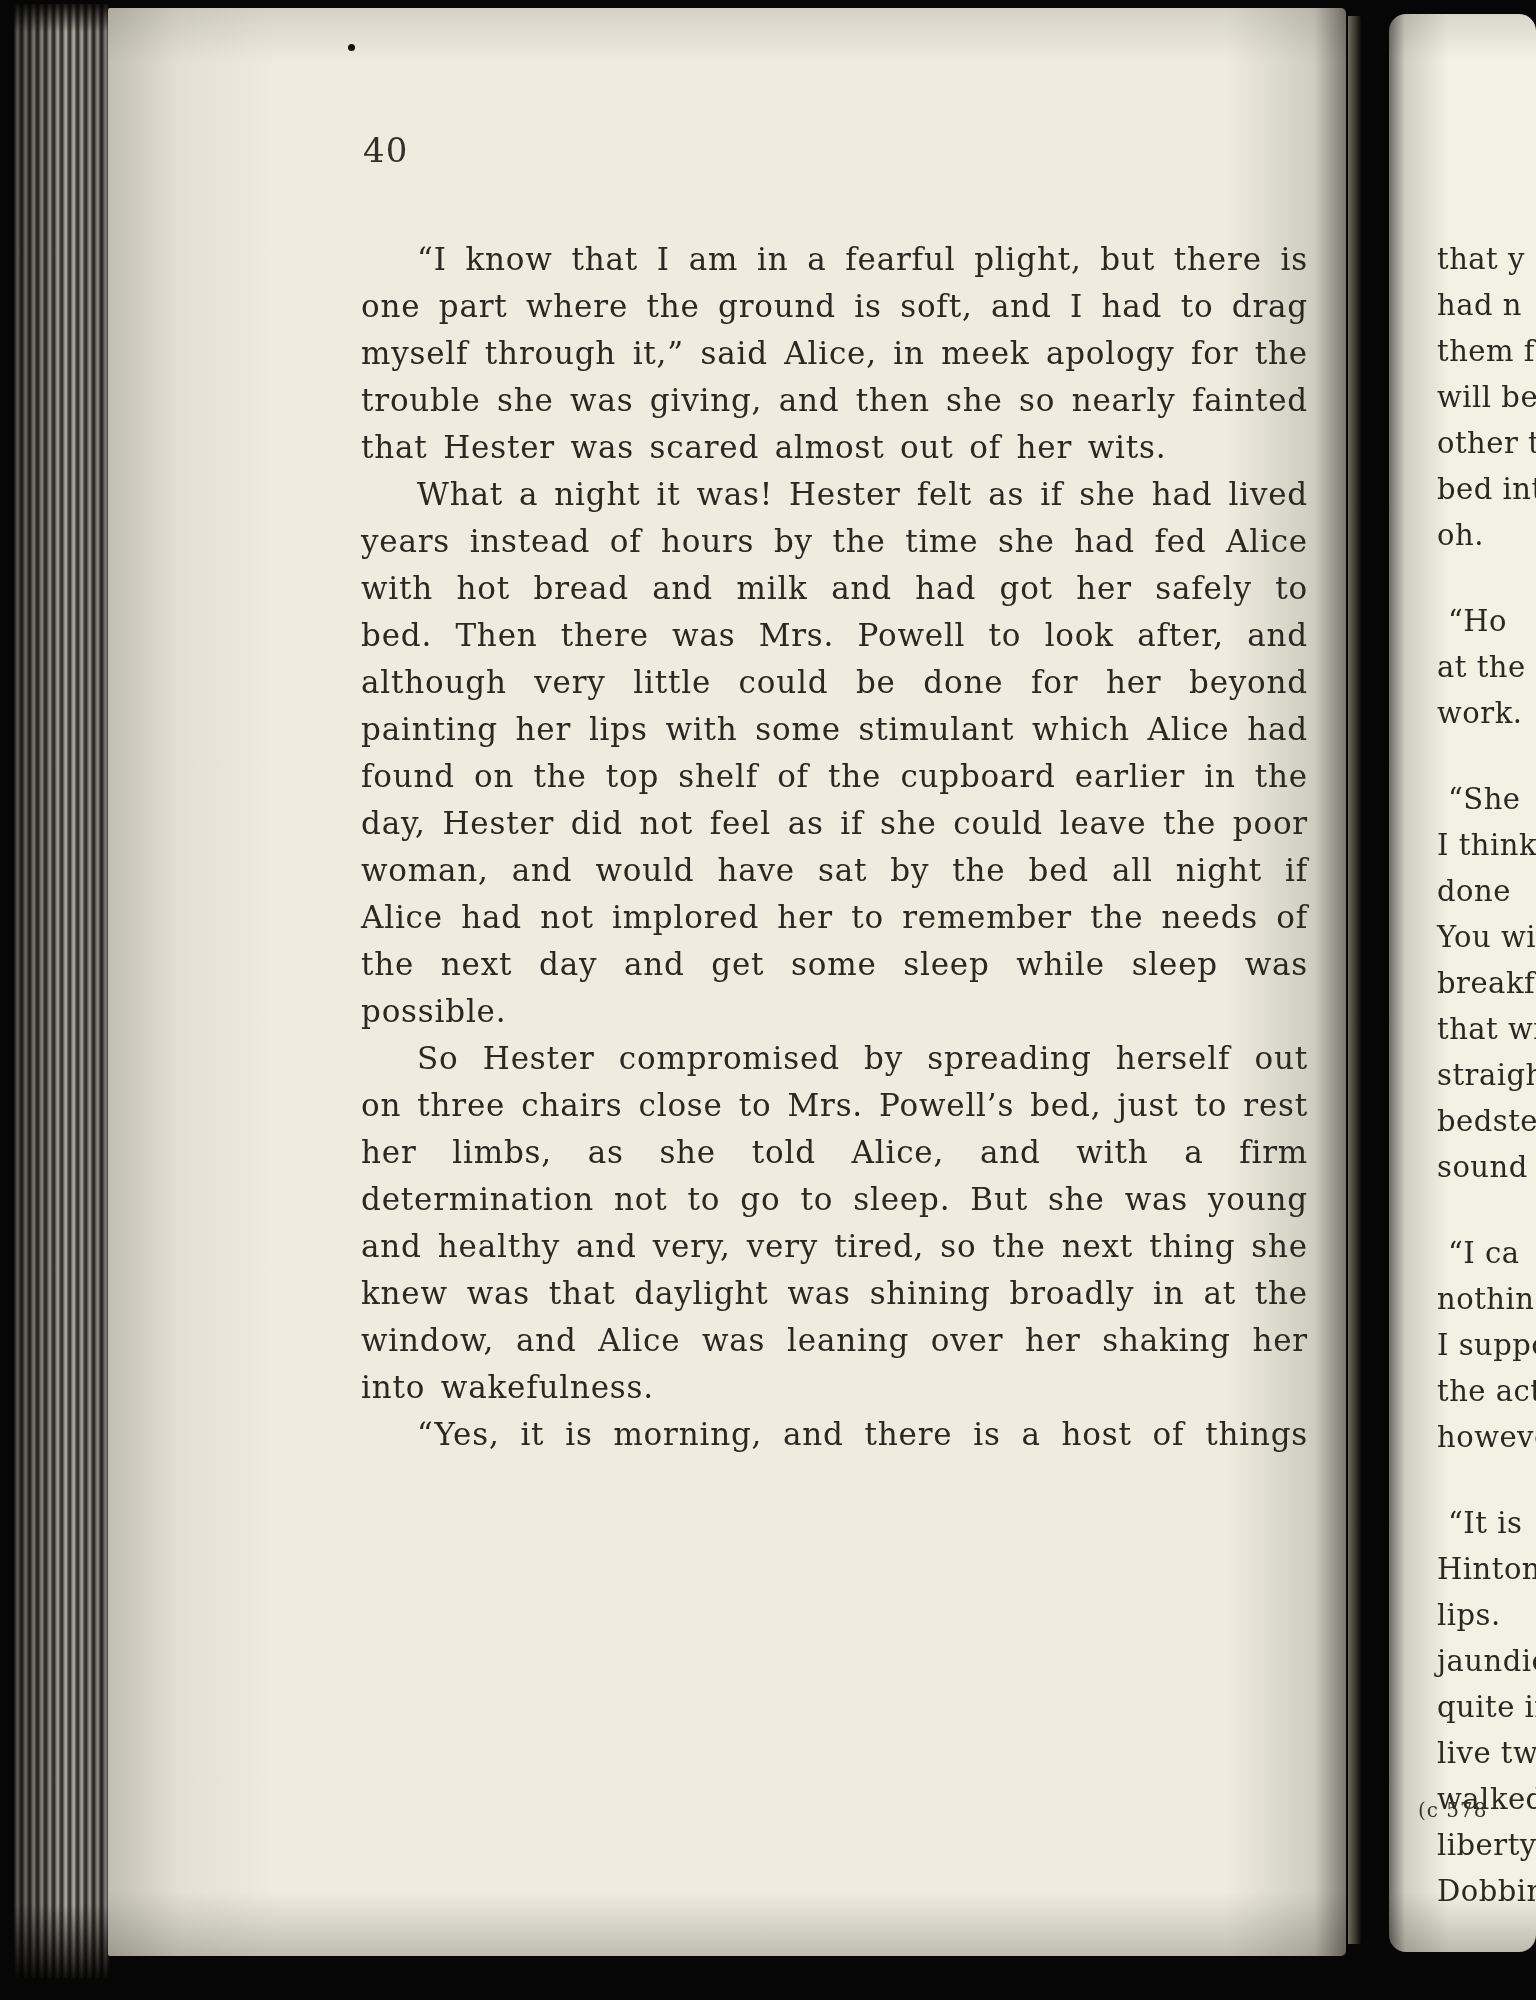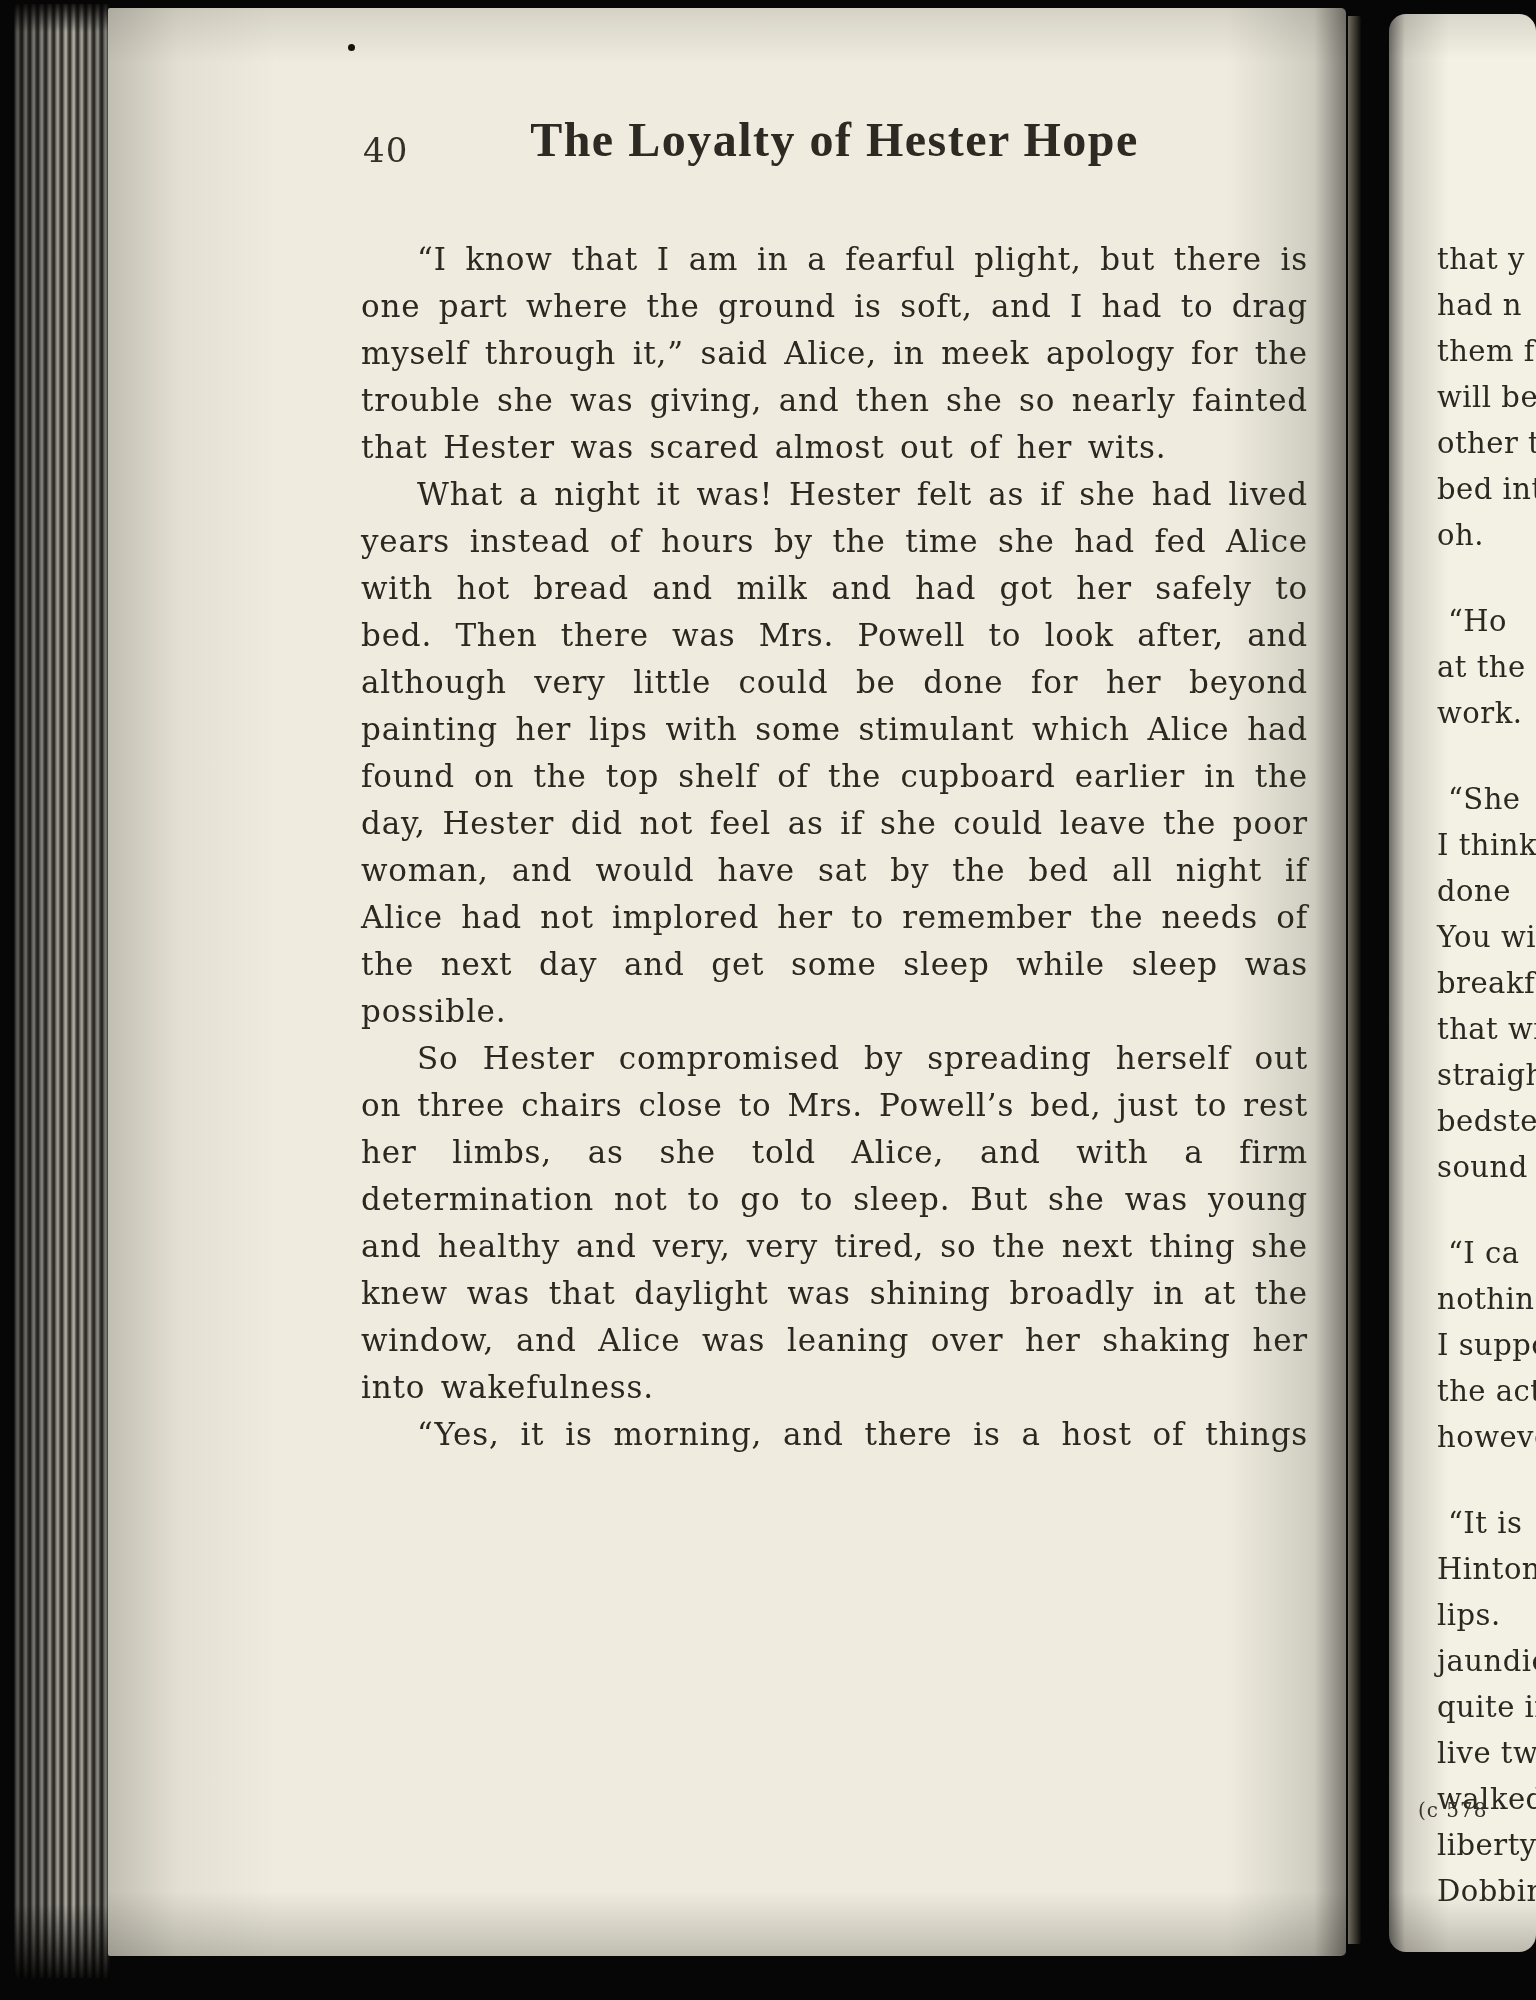--- a/index.html
+++ b/index.html
@@ -126,21 +126,20 @@
 </head>
 <body>
 
 <div class="page-stack"></div>
 
 <div class="page-left">
   <div class="ink-speck"></div>
 
   <div class="page-header">
     <span class="page-num">40</span>
-    <div class="running-title">The Loyalty of Hester Hope</div>
   </div>
 
   <div class="body-text">
 
 
       <p class="para">“I know that I am in a fearful plight, but there is one part where the ground is soft, and I had to drag myself through it,” said Alice, in meek apology for the trouble she was giving, and then she so nearly fainted that Hester was scared almost out of her wits.</p>
 
       <p class="para">What a night it was!  Hester felt as if she had lived years instead of hours by the time she had fed Alice with hot bread and milk and had got her safely to bed.  Then there was Mrs. Powell to look after, and although very little could be done for her beyond painting her lips with some stimulant which Alice had found on the top shelf of the cupboard earlier in the day, Hester did not feel as if she could leave the poor woman, and would have sat by the bed all night if Alice had not implored her to remember the needs of the next day and get some sleep while sleep was possible.</p>
 
       <p class="para">So Hester compromised by spreading herself out on three chairs close to Mrs. Powell’s bed, just to rest her limbs, as she told Alice, and with a firm determination not to go to sleep.  But she was young and healthy and very, very tired, so the next thing she knew was that daylight was shining broadly in at the window, and Alice was leaning over her shaking her into wakefulness.</p>

